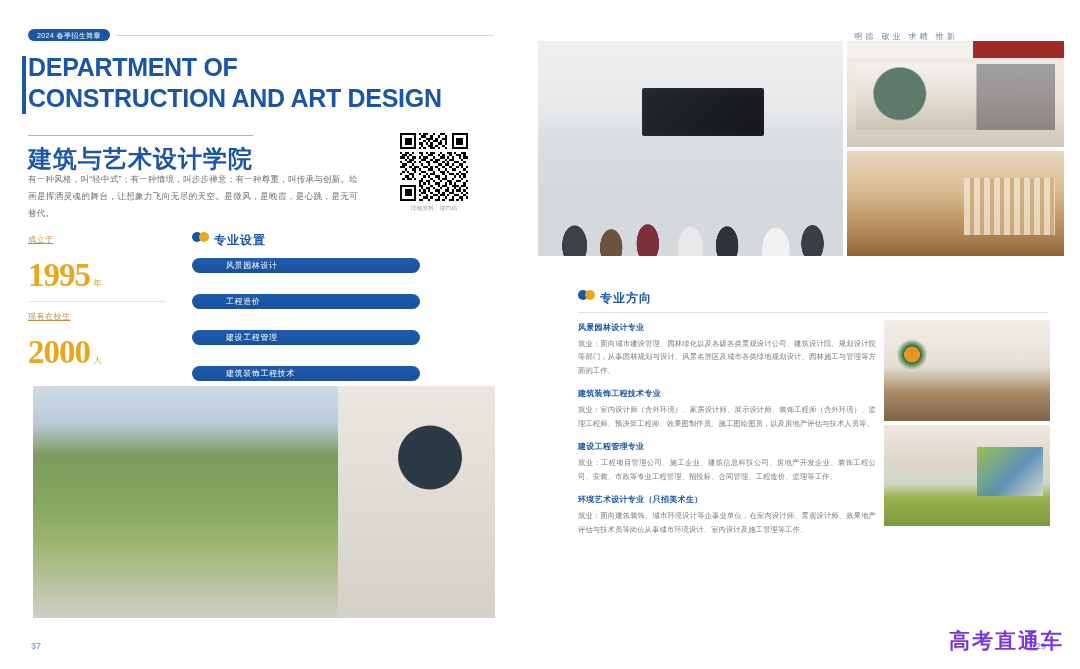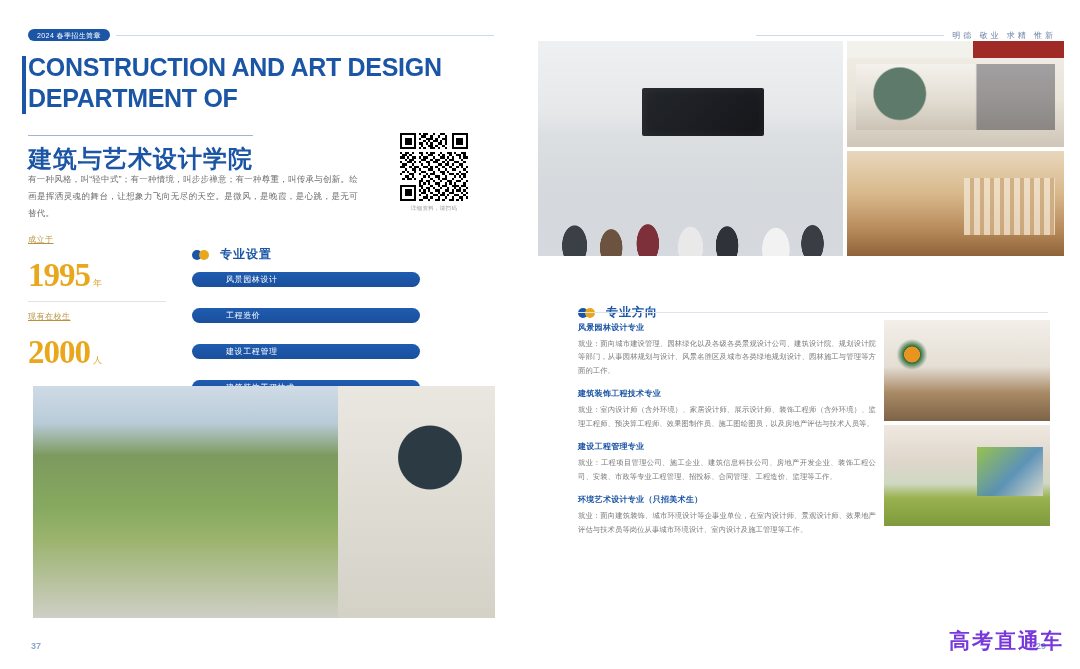--- a/index.html
+++ b/index.html
@@ -16,21 +16,21 @@
   .page-right { position:absolute; left:520px; top:0; width:560px; height:669px; background:#fff; }
 
   
   .ribbon-row { position:absolute; left:28px; top:28px; width:466px; height:14px; display:flex; align-items:center; }
   .badge {
     background:#1b55a5; color:#fff; font-size:7px; letter-spacing:.4px;
     padding:2.5px 9px; border-radius:8px; white-space:nowrap; line-height:1;
   }
   .rule { flex:1; height:1px; background:#cdd9e8; margin-left:6px; }
 
-  .motto-row { position:absolute; right:24px; top:28px; width:300px; height:14px; display:flex; align-items:center; justify-content:center; }
+  .motto-row { position:absolute; right:24px; top:28px; width:300px; height:14px; display:flex; align-items:center; justify-content:center;flex-direction:column; }
   .motto-rule { flex:1; height:1px; background:#cdd9e8; margin-right:8px; }
   .motto { color:#6b83a8; font-size:8px; letter-spacing:3px; white-space:nowrap; }
 
   
   .title-wrap { position:absolute; left:28px; top:52px; width:470px; }
   .accent-bar { position:absolute; left:-6px; top:4px; width:4px; height:58px; background:#1b55a5; }
   .t-en {
     color:#1b55a5; font-weight:800; font-size:25px; line-height:1.22;
     letter-spacing:-0.3px; font-family:"Liberation Sans", sans-serif;
   }
@@ -53,21 +53,21 @@
 
   
   .stats { position:absolute; left:28px; top:234px; width:150px; }
   .stat-label { font-size:8px; color:#b8933f; letter-spacing:.5px;text-decoration:underline; }
   .stat-val { font-family:"Liberation Serif", serif; font-weight:700; color:#e8a71c; font-size:33px; line-height:1.05; letter-spacing:-1px;margin-top:13px; }
   .stat-val .unit { font-family:"Liberation Sans",sans-serif; font-size:9px; font-weight:400; color:#d8a22b; margin-left:3px; vertical-align:baseline; }
   .stat-div { height:1px; background:#e3e3e3; margin:8px 0 9px 0; width:138px; }
 
   
   .majors { position:absolute; left:192px; top:232px; width:228px; }
-  .sec-head { display:flex; align-items:center; gap:6px; margin-bottom:9px;margin-top:14px; }
+  .sec-head { display:flex; align-items:flex-start; margin-bottom:9px; }
   .dots { position:relative; width:22px; height:10px; flex:none; }
   .dots i { position:absolute; top:0; width:10px; height:10px; border-radius:50%; display:block; }
   .dots i.d1 { left:0; background:#1b55a5; }
   .dots i.d2 { left:7px; background:#e8a71c; }
   .sec-title { color:#1b55a5; font-size:12px; font-weight:700; letter-spacing:1px; }
   .pill {
     background:linear-gradient(180deg,#1f5cb0,#1a4f9c);
     color:#fff; font-size:8px; letter-spacing:.6px;
     height:15px; line-height:15px; border-radius:8px;
     padding-left:34px; margin-bottom:21px; white-space:nowrap; overflow:hidden;
@@ -186,22 +186,22 @@
 
   <div class="page-left">
 
     <div class="ribbon-row">
       <span class="badge">2024 春季招生简章</span>
       <span class="rule"></span>
     </div>
 
     <div class="title-wrap">
       <span class="accent-bar"></span>
+      <div class="t-en">DEPARTMENT OF</div>
       <div class="t-en">CONSTRUCTION AND ART DESIGN</div>
-      <div class="t-en">DEPARTMENT OF</div>
       <div class="t-cn">建筑与艺术设计学院</div>
     </div>
 
     <div class="lede">有一种风格，叫“轻中式”；有一种情境，叫步步禅意；有一种尊重，叫传承与创新。绘画是挥洒灵魂的舞台，让想象力飞向无尽的天空。是微风，是晚霞，是心跳，是无可替代。</div>
 
     <div class="qr-box">
       <svg class="qr" viewBox="0 0 29 29" shape-rendering="crispEdges">
         <rect width="29" height="29" fill="#ffffff"></rect>
         <g fill="#000000">
           <rect x="0" y="0" width="7" height="1"></rect>

